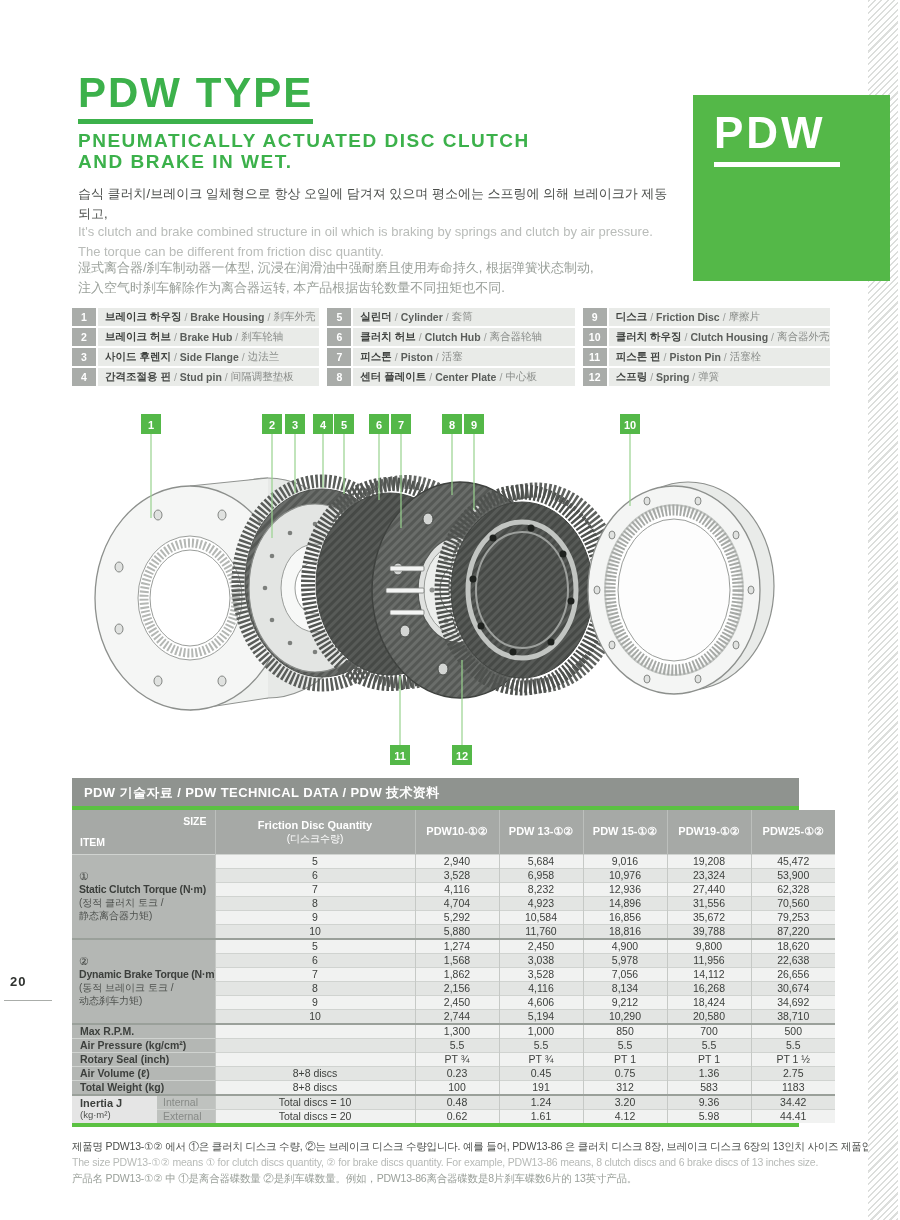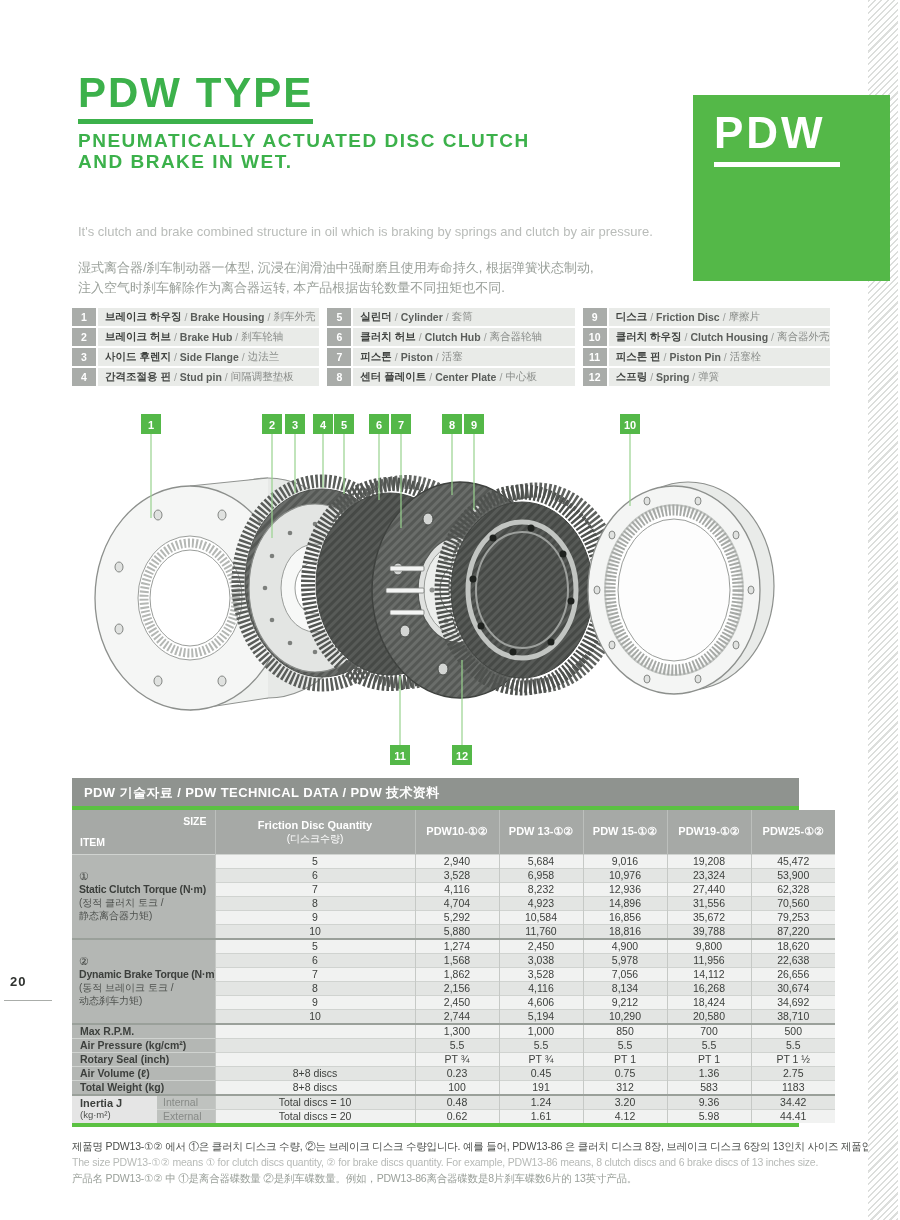--- a/index.html
+++ b/index.html
@@ -94,23 +94,25 @@
   <div class="stripes"></div>
 
   <div class="page-title">PDW TYPE</div>
 
   <div class="page-sub">
     <div>PNEUMATICALLY ACTUATED DISC CLUTCH</div>
     <div>AND BRAKE IN WET.</div>
   </div>
 
   <div class="desc desc-ko">
+    <div>습식 클러치/브레이크 일체형으로 항상 오일에 담겨져 있으며 평소에는 스프링에 의해 브레이크가 제동되고,</div>
   </div>
   <div class="desc desc-en">
     <div>It's clutch and brake combined structure in oil which is braking by springs and clutch by air pressure.</div>
+    <div>The torque can be different from friction disc quantity.</div>
   </div>
   <div class="desc desc-zh">
     <div>湿式离合器/刹车制动器一体型, 沉浸在润滑油中强耐磨且使用寿命持久, 根据弹簧状态制动,</div>
     <div>注入空气时刹车解除作为离合器运转, 本产品根据齿轮数量不同扭矩也不同.</div>
   </div>
 
   <div class="corner">
     <span class="pdw">PDW</span>
   </div>
 

